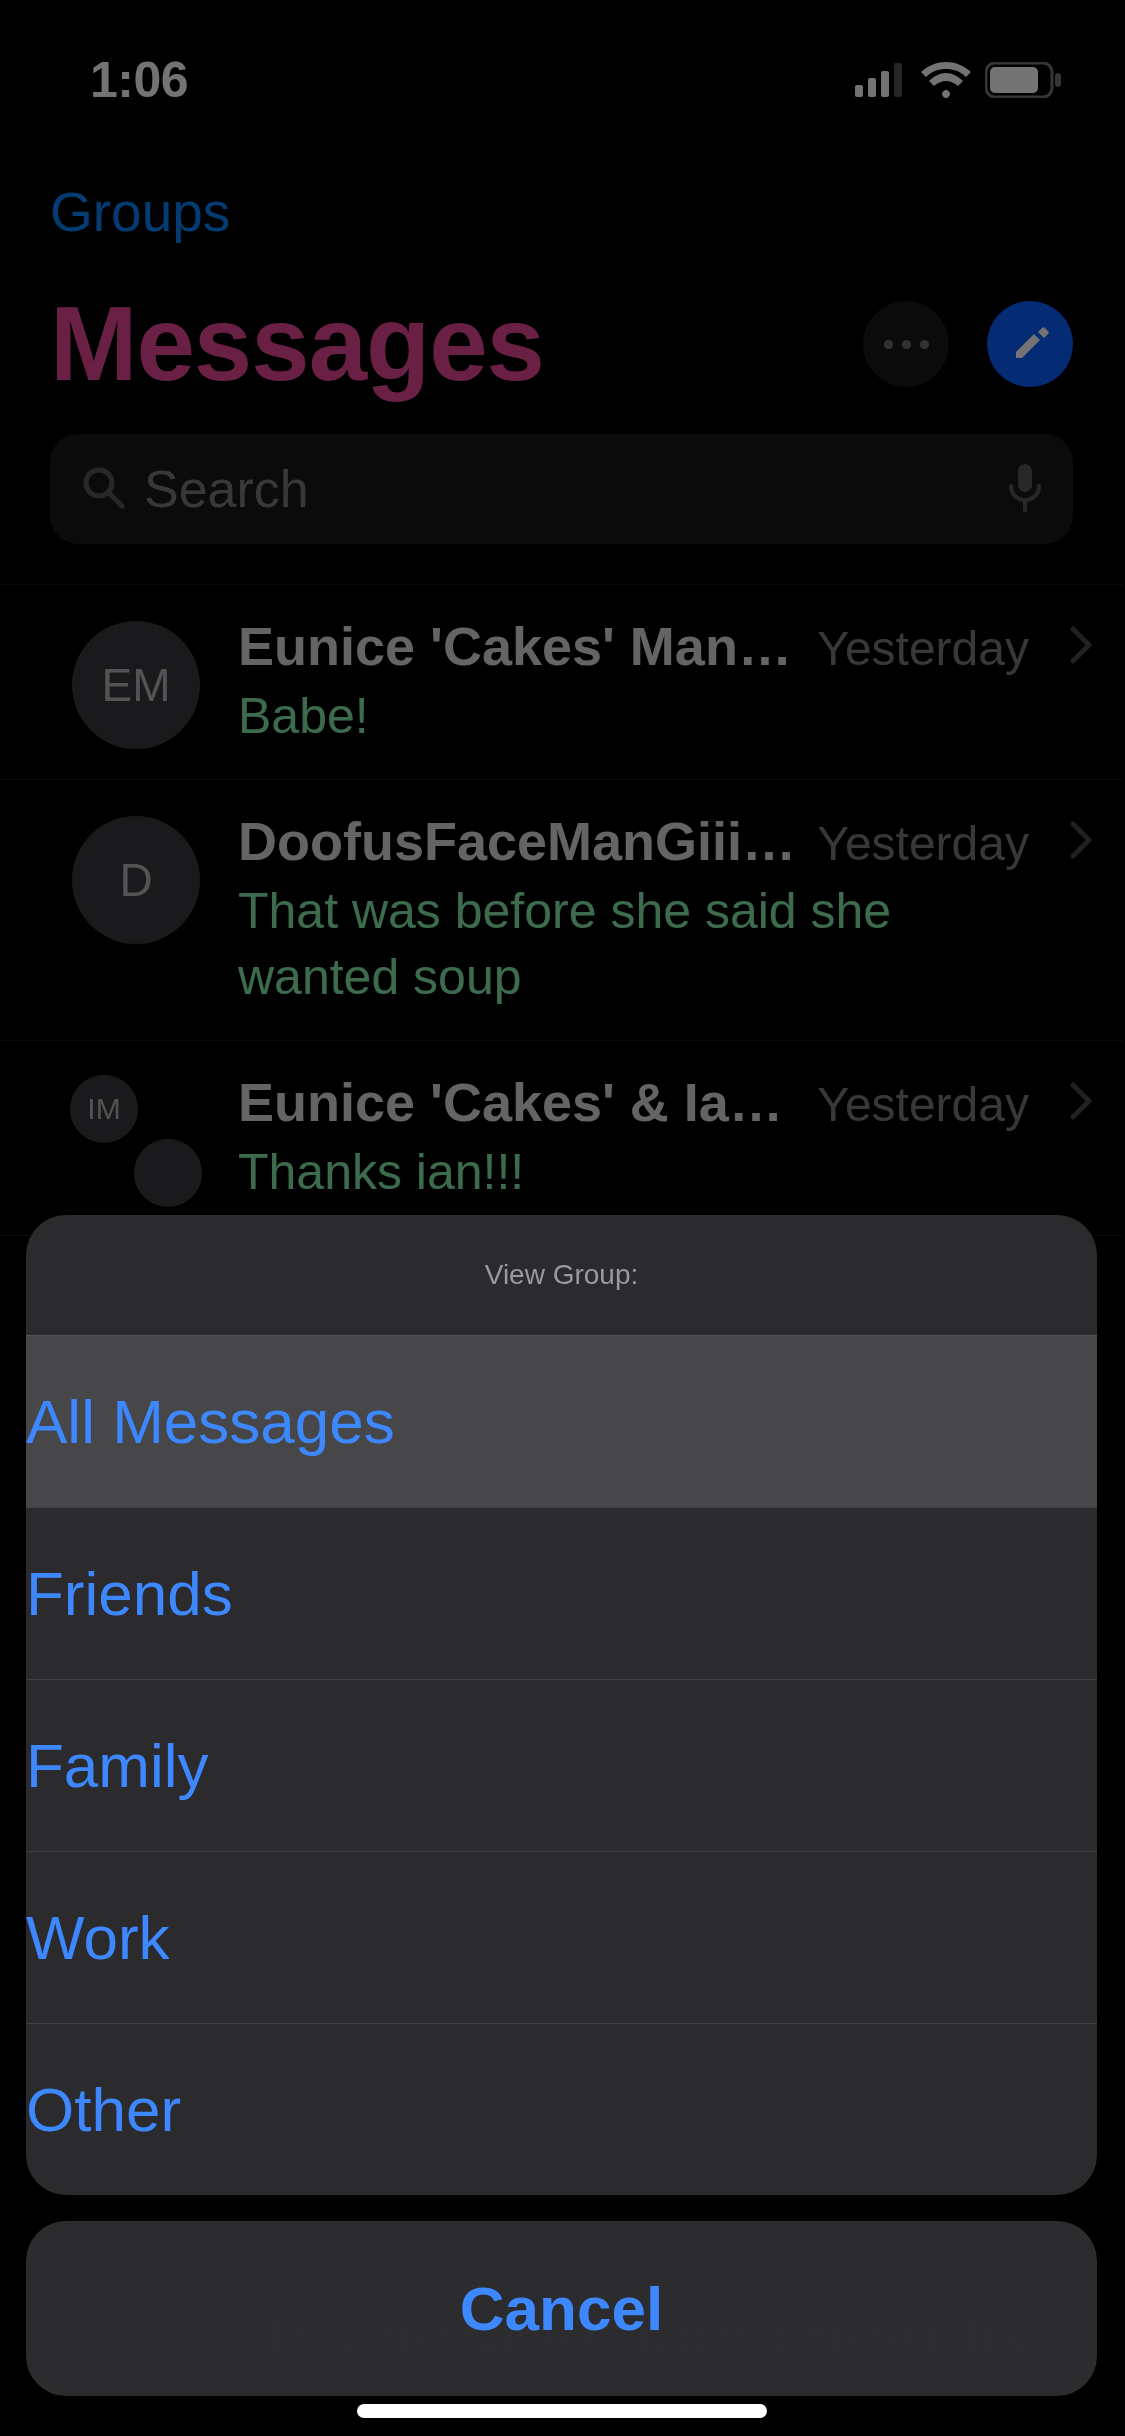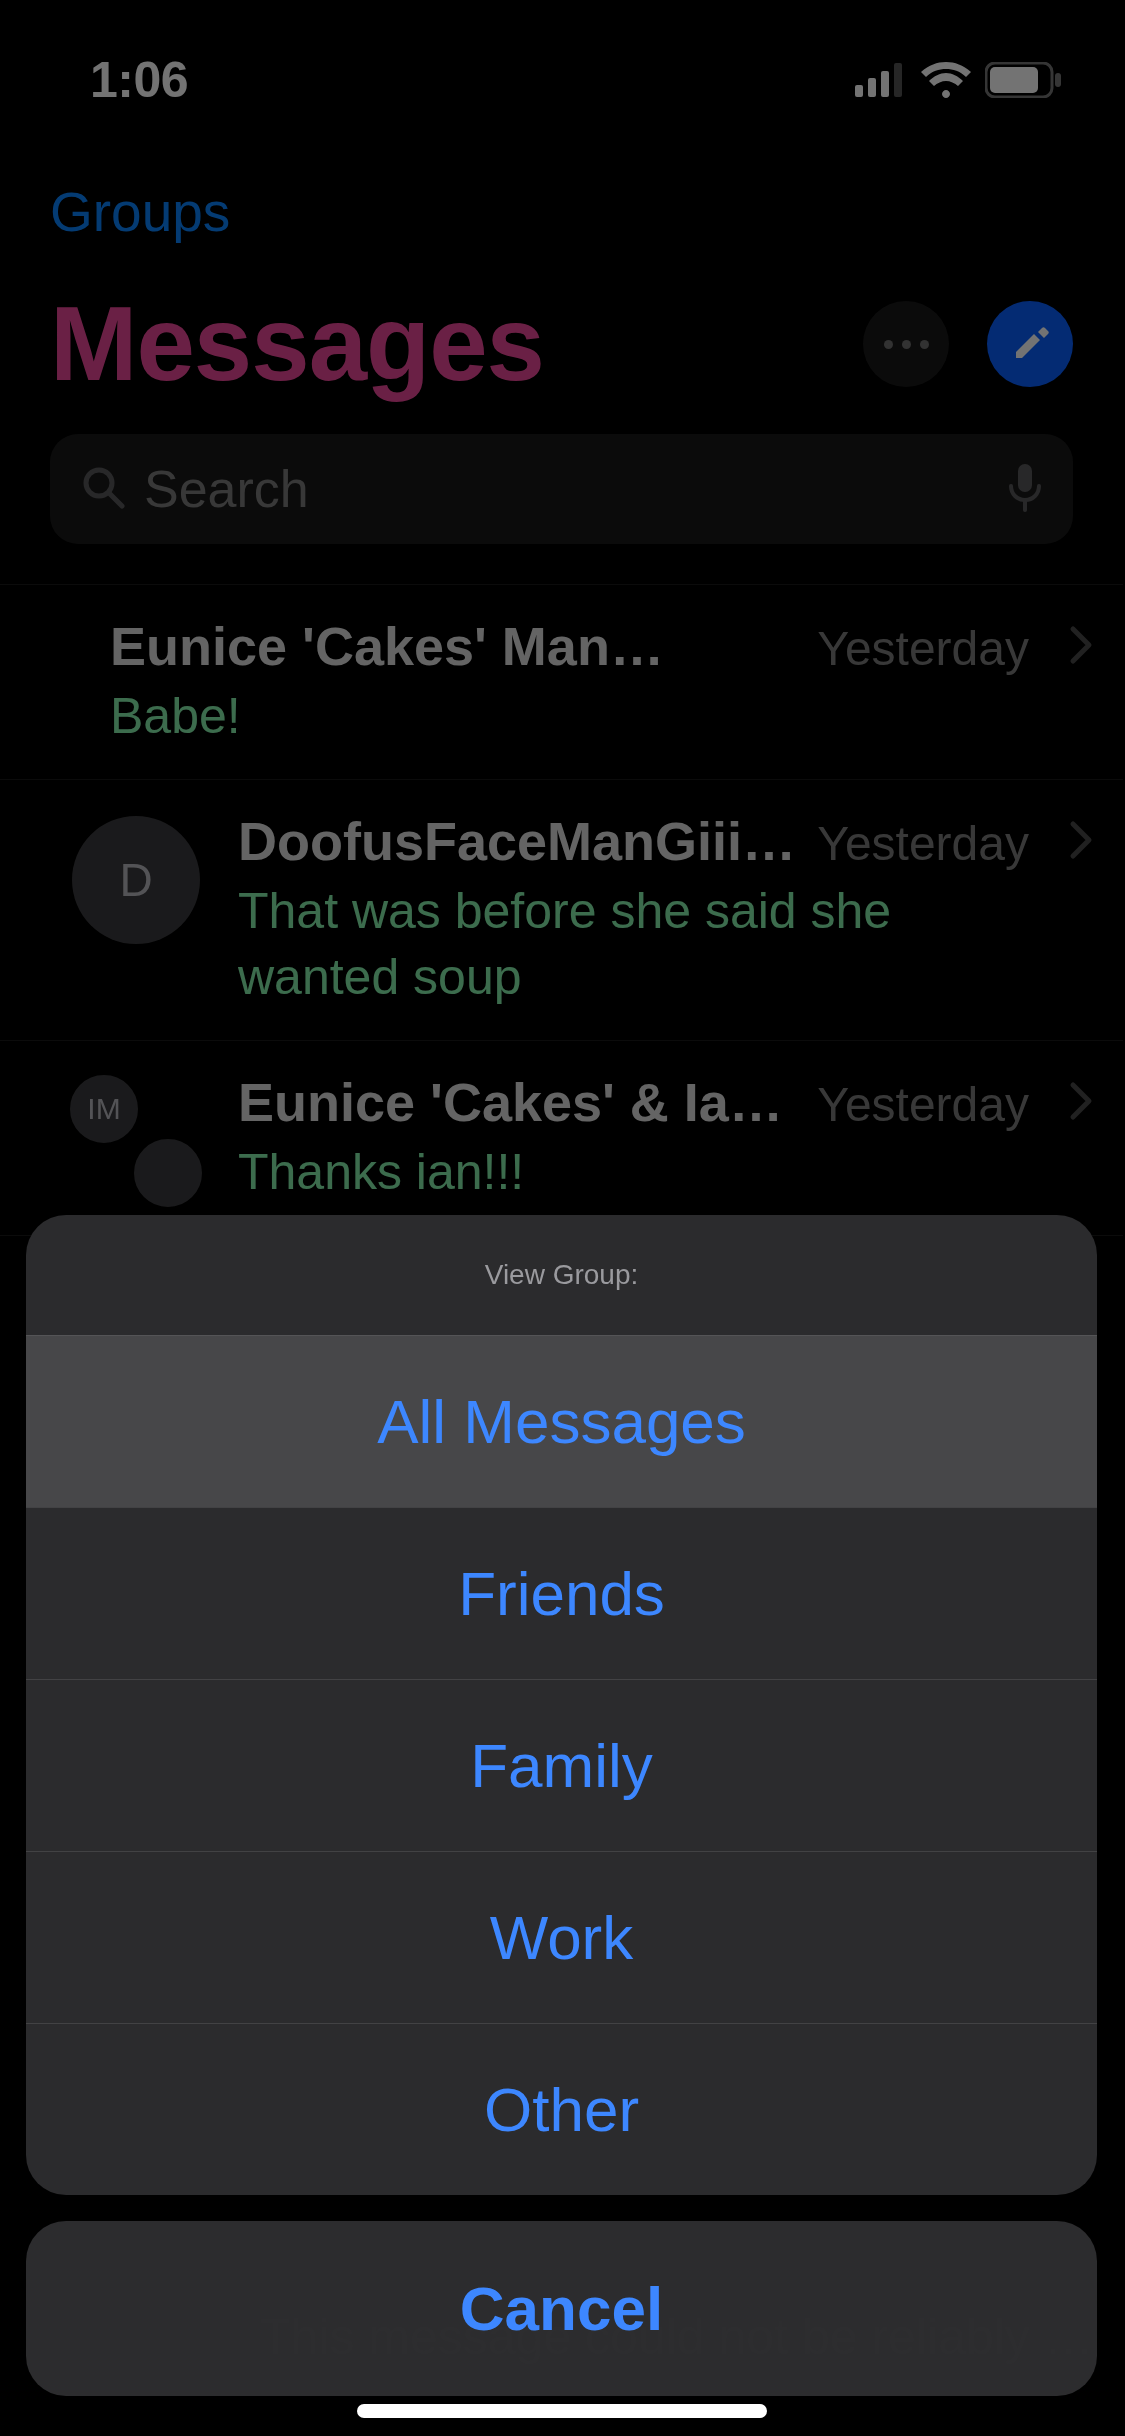--- a/index.html
+++ b/index.html
@@ -49,21 +49,21 @@
   .orphan-preview { font-size: 50px; color: #7d7d7d; padding-left: 260px; white-space: nowrap; overflow: hidden; text-overflow: ellipsis; position:absolute; bottom: 70px; width: 1100px;}
   .orphan-avatar { position: absolute; bottom: 80px; left: 72px; width: 128px; height: 128px; border-radius: 50%; background: #2a2a2c; }
 
   
   .dimmer { position: absolute; inset: 0; background: rgba(0,0,0,0.55); }
 
   
   .sheet-container { position: absolute; left: 26px; right: 26px; bottom: 40px; }
   .sheet { background: rgba(45,45,47,0.95); border-radius: 40px; overflow: hidden; backdrop-filter: blur(10px); }
   .sheet-title { text-align: center; font-size: 28px; color: #9a9a9e; padding: 44px 0; }
-  .sheet-item { text-align: center; font-size: 62px; color: #3d87ff; padding: 50px 0; border-top: 1px solid rgba(110,110,112,0.35); }
+  .sheet-item { font-size: 62px; color: #3d87ff; padding: 50px 0; border-top: 1px solid rgba(110,110,112,0.35); }
   .sheet-item.selected { background: rgba(90,90,92,0.6); }
   .cancel-sheet { margin-top: 26px; background: rgba(45,45,47,0.97); border-radius: 40px; text-align: center; font-size: 62px; font-weight: 600; color: #3d87ff; padding: 52px 0; }
 
   
   .home-indicator { position: absolute; bottom: 18px; left: 50%; transform: translateX(-50%); width: 410px; height: 14px; border-radius: 10px; background: #fff; }
 </style>
 </head>
 <body>
 
 <div class="screen">
@@ -133,20 +133,23 @@
             <rect x="11" y="2" width="14" height="28" rx="7" fill="#8e8e93"></rect>
             <path d="M4 24c0 8 6 14 14 14s14-6 14-14" fill="none" stroke="#8e8e93" stroke-width="4" stroke-linecap="round"></path>
             <line x1="18" y1="38" x2="18" y2="48" stroke="#8e8e93" stroke-width="4" stroke-linecap="round"></line>
           </svg>
       </span>
     </div>
   </div>
 
   <div>
     <div class="conversation">
+      <div class="avatar">
+          <span>EM</span>
+        </div>
       <div class="conv-body">
         <div class="conv-top">
           <span class="conv-name">Eunice 'Cakes' Manalo</span>
           <span class="conv-time">Yesterday</span>
           <span class="chevron"><svg width="24" height="40" viewBox="0 0 24 40">
                 <path d="M4 4l16 16L4 36" fill="none" stroke="#4a4a4a" stroke-width="5" stroke-linecap="round" stroke-linejoin="round"></path>
               </svg></span>
         </div>
         <div class="conv-preview">Babe!</div>
       </div>

